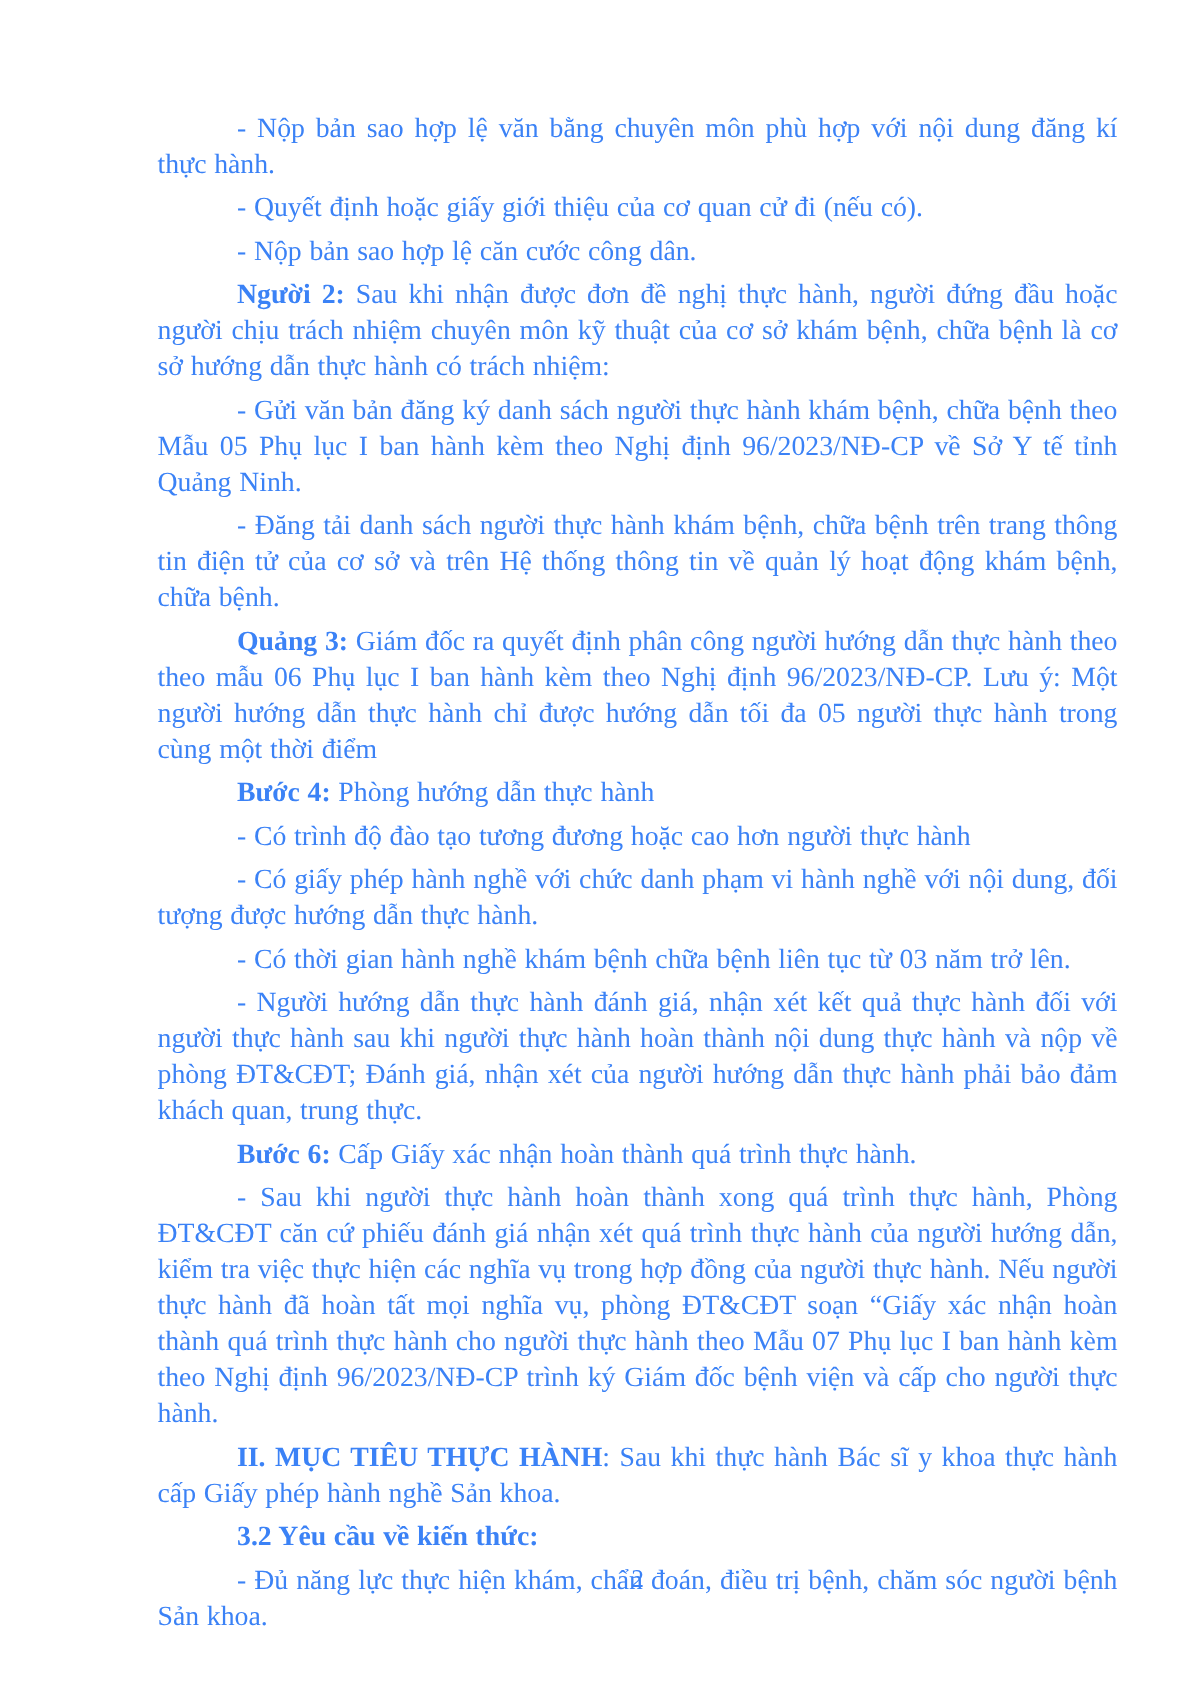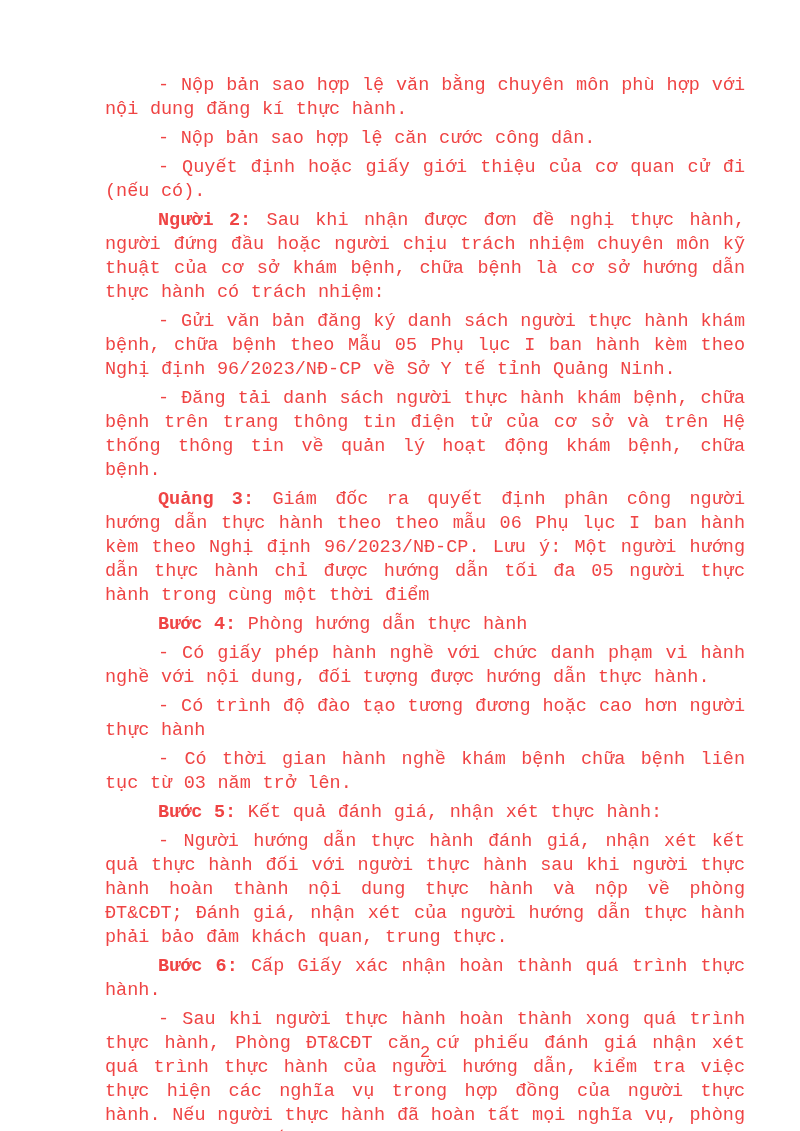--- a/index.html
+++ b/index.html
@@ -6,22 +6,22 @@
     margin: 0;
     padding: 0;
     background: #ffffff;
   }
   .page {
     position: relative;
     width: 800px;
     height: 1131px;
     background: #ffffff;
     overflow: hidden;
-    font-family: Liberation Mono, monospace;
-    color: #ef4444;
+    font-family: Liberation Serif, serif;
+    color: #3b82f6;
   }
   .content {
     position: absolute;
     left: 105px;
     top: 74px;
     width: 640px;
   }
   p.para {
     margin: 0 0 5px 0;
     font-size: 18.5px;
@@ -47,25 +47,25 @@
 <body>
 
 <div class="page">
   <div class="content">
 
   <p class="para">
     <span class="para-text">- Nộp bản sao hợp lệ văn bằng chuyên môn phù hợp với nội dung đăng kí thực hành.</span>
   </p>
 
   <p class="para">
-    <span class="para-text">- Nộp bản sao hợp lệ căn cước công dân.</span>
+    <span class="para-text">- Quyết định hoặc giấy giới thiệu của cơ quan cử đi (nếu có).</span>
   </p>
 
   <p class="para">
-    <span class="para-text">- Quyết định hoặc giấy giới thiệu của cơ quan cử đi (nếu có).</span>
+    <span class="para-text">- Nộp bản sao hợp lệ căn cước công dân.</span>
   </p>
 
   <p class="para">
     <span class="para-prefix">Người 2:</span><span class="para-text"> Sau khi nhận được đơn đề nghị thực hành, người đứng đầu hoặc người chịu trách nhiệm chuyên môn kỹ thuật của cơ sở khám bệnh, chữa bệnh là cơ sở hướng dẫn thực hành có trách nhiệm:</span>
   </p>
 
 
   <p class="para">
     <span class="para-text">- Gửi văn bản đăng ký danh sách người thực hành khám bệnh, chữa bệnh theo Mẫu 05 Phụ lục I ban hành kèm theo Nghị định 96/2023/NĐ-CP về Sở Y tế tỉnh Quảng Ninh.</span>
   </p>
@@ -76,47 +76,47 @@
 
   <p class="para">
     <span class="para-prefix">Quảng 3:</span><span class="para-text"> Giám đốc ra quyết định phân công người hướng dẫn thực hành theo theo mẫu 06 Phụ lục I ban hành kèm theo Nghị định 96/2023/NĐ-CP. Lưu ý: Một người hướng dẫn thực hành chỉ được hướng dẫn tối đa 05 người thực hành trong cùng một thời điểm</span>
   </p>
 
   <p class="para">
     <span class="para-prefix">Bước 4:</span><span class="para-text"> Phòng hướng dẫn thực hành</span>
   </p>
 
   <p class="para">
-    <span class="para-text">- Có giấy phép hành nghề với chức danh phạm vi hành nghề với nội dung, đối tượng được hướng dẫn thực hành.</span>
+    <span class="para-text">- Có trình độ đào tạo tương đương hoặc cao hơn người thực hành</span>
   </p>
 
   <p class="para">
-    <span class="para-text">- Có trình độ đào tạo tương đương hoặc cao hơn người thực hành</span>
+    <span class="para-text">- Có giấy phép hành nghề với chức danh phạm vi hành nghề với nội dung, đối tượng được hướng dẫn thực hành.</span>
   </p>
 
   <p class="para">
     <span class="para-text">- Có thời gian hành nghề khám bệnh chữa bệnh liên tục từ 03 năm trở lên.</span>
   </p>
 
-  <p class="para">
-    <span class="para-prefix">Bước 5:</span><span class="para-text"> Kết quả đánh giá, nhận xét thực hành:</span>
-  </p>
 
   <p class="para">
     <span class="para-text">- Người hướng dẫn thực hành đánh giá, nhận xét kết quả thực hành đối với người thực hành sau khi người thực hành hoàn thành nội dung thực hành và nộp về phòng ĐT&amp;CĐT; Đánh giá, nhận xét của người hướng dẫn thực hành phải bảo đảm khách quan, trung thực.</span>
   </p>
 
   <p class="para">
     <span class="para-prefix">Bước 6:</span><span class="para-text"> Cấp Giấy xác nhận hoàn thành quá trình thực hành.</span>
   </p>
 
   <p class="para">
     <span class="para-text">- Sau khi người thực hành hoàn thành xong quá trình thực hành, Phòng ĐT&amp;CĐT căn cứ phiếu đánh giá nhận xét quá trình thực hành của người hướng dẫn, kiểm tra việc thực hiện các nghĩa vụ trong hợp đồng của người thực hành. Nếu người thực hành đã hoàn tất mọi nghĩa vụ, phòng ĐT&amp;CĐT soạn “Giấy xác nhận hoàn thành quá trình thực hành cho người thực hành theo Mẫu 07 Phụ lục I ban hành kèm theo Nghị định 96/2023/NĐ-CP trình ký Giám đốc bệnh viện và cấp cho người thực hành.</span>
   </p>
 
+  <p class="para">
+    <span class="para-prefix">II. MỤC TIÊU THỰC HÀNH</span><span class="para-text">: Sau khi thực hành Bác sĩ y khoa thực hành cấp Giấy phép hành nghề Sản khoa.</span>
+  </p>
 
   <p class="para">
     <span class="para-prefix">3.2 Yêu cầu về kiến thức:</span><span class="para-text"></span>
   </p>
 
   <p class="para">
     <span class="para-text">- Đủ năng lực thực hiện khám, chẩn đoán, điều trị bệnh, chăm sóc người bệnh Sản khoa.</span>
   </p>
 </div>
   <div class="footer">2</div>

